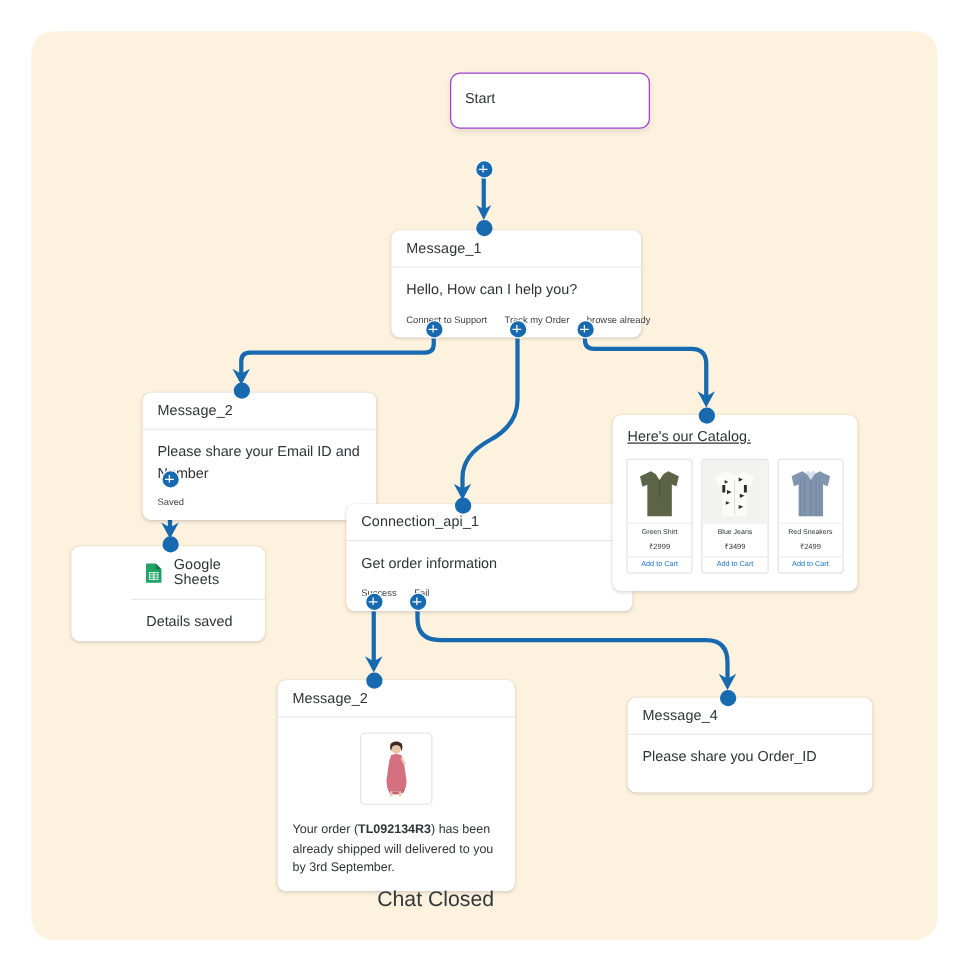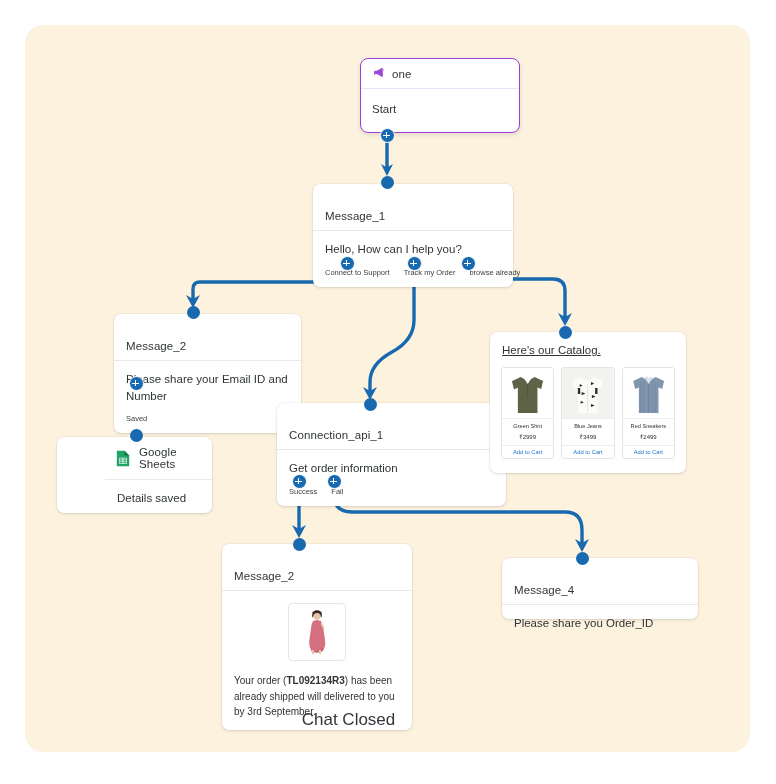--- a/index.html
+++ b/index.html
@@ -36,21 +36,21 @@
 
   .node {
     position: absolute;
     background: #ffffff;
     border-radius: 7px;
     box-shadow: 0 1px 3px rgba(0,0,0,0.13), 0 0 0 0.5px rgba(0,0,0,0.05);
     box-sizing: border-box;
   }
   .node-head {
     border-bottom: 1px solid #e9e9e9;
-    padding: 26px 12px 8px 12px;
+    padding: 9px 12px 8px 12px;
     font-size: 11.5px;
     color: #2f3437;
     letter-spacing: 0.1px;
   }
   .node-body {
     padding: 10px 12px 10px 12px;
     font-size: 11.5px;
     color: #2f3437;
     line-height: 1.45;
   }
@@ -135,21 +135,21 @@
   .order-img-wrap {
     width: 56px; height: 56px; margin: 0 auto 12px auto;
     border: 1px solid #e6e6e6; border-radius: 4px;
     display: flex; align-items: center; justify-content: center;
     background: #fff;
   }
   .order-text { font-size: 10px; line-height: 1.55; color: #2f3437; }
   .order-text b { font-weight: bold; }
 
   
-  #node-msg4 { left: 502px; top: 558px; width: 196px; height: 61px; }
+  #node-msg4 { left: 502px; top: 558px; width: 196px; height: 76px; }
 
   
   .plus {
     position: absolute;
     width: 15px; height: 15px;
     border-radius: 50%;
     background: #1769b0;
     border: 1.5px solid #ffffff;
     box-sizing: border-box;
     z-index: 6;
@@ -207,29 +207,20 @@
     <path d="M193,308 L186,295 L193,299 L200,295 Z"></path>
     <path d="M370,400 L363,387 L370,391 L377,387 Z"></path>
     <path d="M565,326 L558,313 L565,317 L572,313 Z"></path>
     <path d="M136,431 L129,418 L136,422 L143,418 Z"></path>
     <path d="M299,538 L292,525 L299,529 L306,525 Z"></path>
     <path d="M582,552 L575,539 L582,543 L589,539 Z"></path>
   </g>
 </svg>
 
 <div class="node" id="node-start">
-  <div class="node-head">
-    <span>
-      <svg class="start-icon" viewBox="0 0 24 24" aria-hidden="true">
-        <path d="M4 16 L4 9 C4 8 5 7 6 7 L9 7 L18 2 C19 1.5 20 2 20 3 L20 17 C20 18 19 18.5 18 18 L9 13 L6 13 Z" fill="#9b49d6"></path>
-        <circle cx="20.5" cy="5" r="1.7" fill="#c79af0"></circle>
-      </svg>
-    </span>
-    <span>one</span>
-  </div>
   <div class="node-body">Start</div>
 </div>
 <div class="plus" style="left:379.5px; top:128px;"></div>
 
 <div class="node" id="node-msg1">
   <div class="node-head">Message_1</div>
   <div class="node-body">Hello, How can I help you?</div>
   <div class="node-opts">
     <span class="opt">Connect to Support</span>
     <span class="opt">Track my Order</span>

